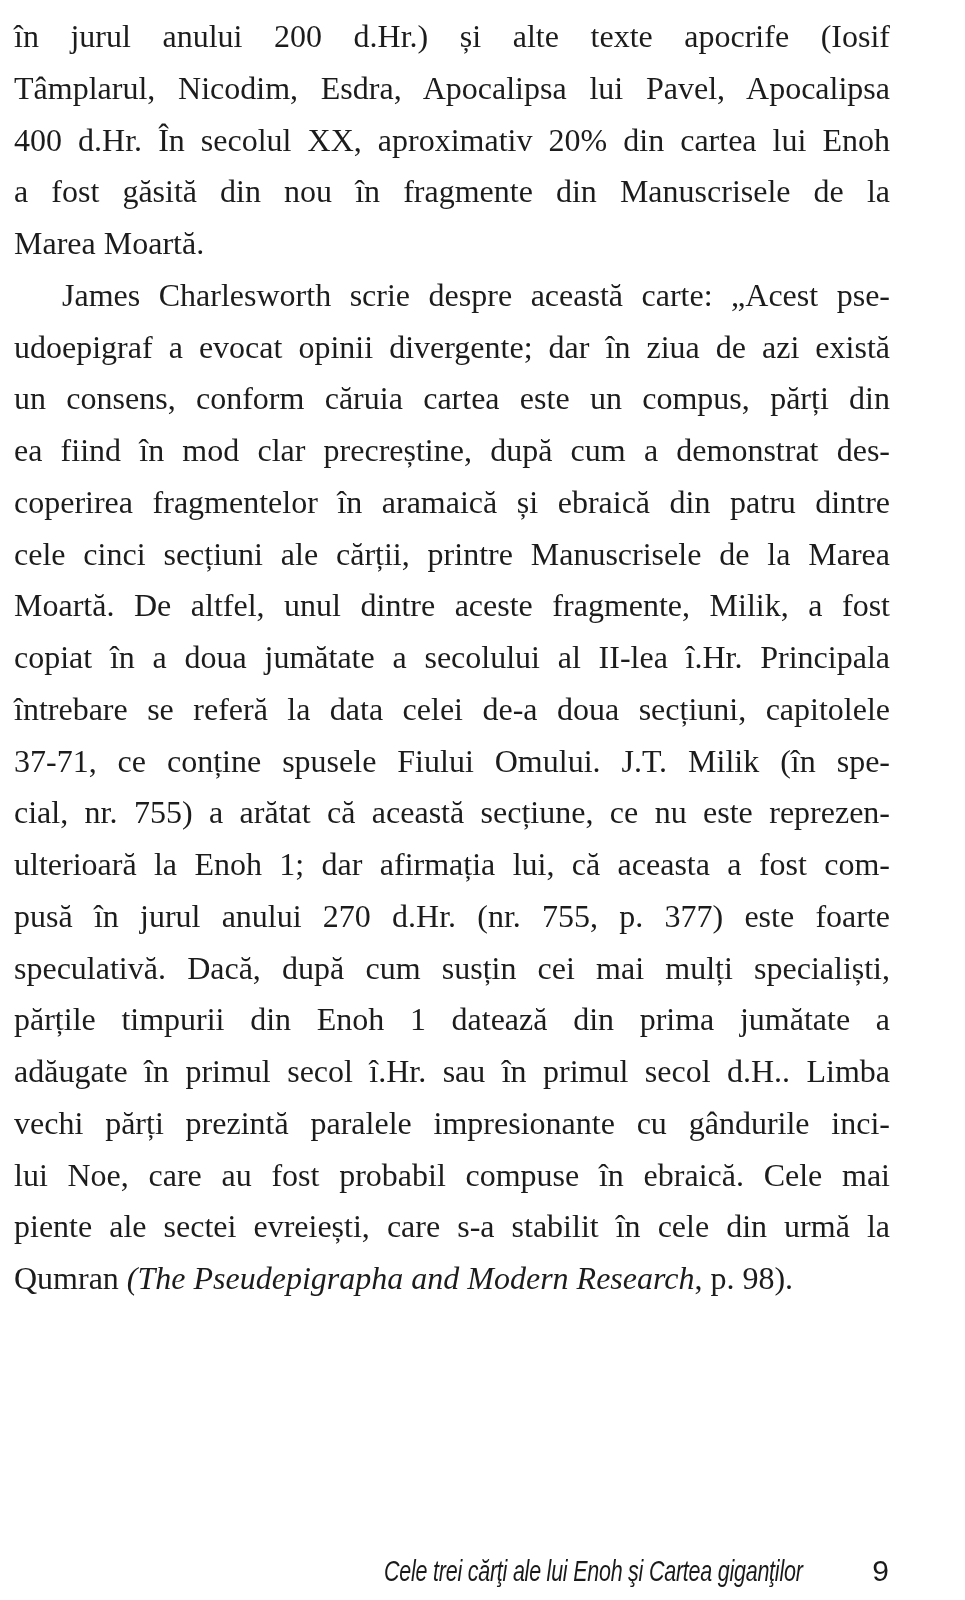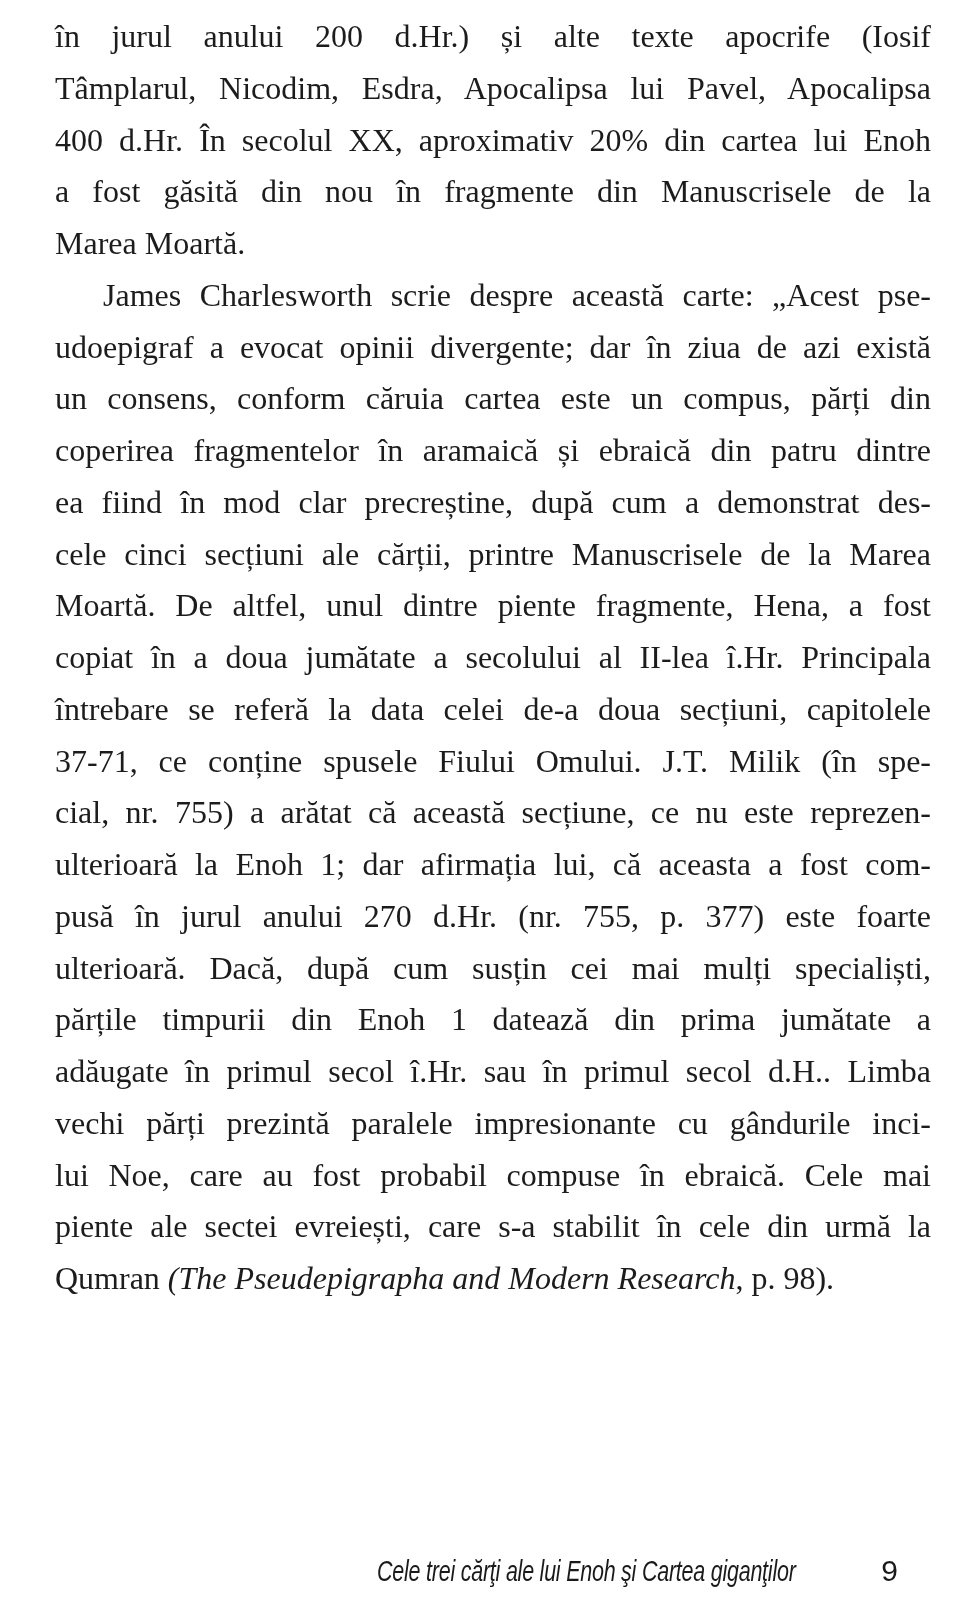--- a/index.html
+++ b/index.html
@@ -12,43 +12,41 @@
     font-family: "Liberation Serif", serif;
   }
   .text-column {
     position: absolute;
     left: 14px;
     top: 11px;
     width: 876px;
     color: #1c1c1c;
     font-size: 32px;
     line-height: 51.75px;
-    margin-left: 41px;
   }
   .paragraph { margin: 0; padding: 0; }
   .jline {
     text-align: justify;
     text-align-last: justify;
     -moz-text-align-last: justify;
   }
   .jline.last {
     text-align-last: left;
     -moz-text-align-last: left;
   }
   .jline.indent { padding-left: 48px; }
   .it { font-style: italic; }
   .footer {
     position: absolute;
     top: 1556px;
-    right: 67px;
+    right: 76px;
     display: flex;
     align-items: baseline;
     color: #1a1a1a;
     font-family: "Liberation Sans", sans-serif;
-    gap: 16px;
   }
   .running-title {
     font-style: italic;
     font-size: 29px;
     line-height: 30px;
     white-space: nowrap;
     letter-spacing: -0.3px;
     transform: scaleX(0.74);
     transform-origin: 100% 100%;
     margin-right: 70px;
@@ -67,31 +65,31 @@
         <div class="jline"><span>în jurul anului 200 d.Hr.) și alte texte apocrife (Iosif</span></div>
         <div class="jline"><span>Tâmplarul, Nicodim, Esdra, Apocalipsa lui Pavel, Apocalipsa</span></div>
         <div class="jline"><span>400 d.Hr. În secolul XX, aproximativ 20% din cartea lui Enoh</span></div>
         <div class="jline"><span>a fost găsită din nou în fragmente din Manuscrisele de la</span></div>
         <div class="jline last"><span>Marea Moartă.</span></div>
       </div>
       <div class="paragraph">
         <div class="jline indent"><span>James Charlesworth scrie despre această carte: „Acest pse-</span></div>
         <div class="jline"><span>udoepigraf a evocat opinii divergente; dar în ziua de azi există</span></div>
         <div class="jline"><span>un consens, conform căruia cartea este un compus, părți din</span></div>
+        <div class="jline"><span>ea fiind în mod clar precreștine, după cum a demonstrat des-</span></div>
         <div class="jline"><span>coperirea fragmentelor în aramaică și ebraică din patru dintre</span></div>
-        <div class="jline"><span>ea fiind în mod clar precreștine, după cum a demonstrat des-</span></div>
         <div class="jline"><span>cele cinci secțiuni ale cărții, printre Manuscrisele de la Marea</span></div>
-        <div class="jline"><span>Moartă. De altfel, unul dintre piente fragmente, Hena, a fost</span></div>
+        <div class="jline"><span>Moartă. De altfel, unul dintre aceste fragmente, Milik, a fost</span></div>
         <div class="jline"><span>copiat în a doua jumătate a secolului al II-lea î.Hr. Principala</span></div>
         <div class="jline"><span>întrebare se referă la data celei de-a doua secțiuni, capitolele</span></div>
         <div class="jline"><span>37-71, ce conține spusele Fiului Omului. J.T. Milik (în spe-</span></div>
         <div class="jline"><span>cial, nr. 755) a arătat că această secțiune, ce nu este reprezen-</span></div>
         <div class="jline"><span>ulterioară la Enoh 1; dar afirmația lui, că aceasta a fost com-</span></div>
         <div class="jline"><span>pusă în jurul anului 270 d.Hr. (nr. 755, p. 377) este foarte</span></div>
-        <div class="jline"><span>ulterioară. Dacă, după cum susțin cei mai mulți specialiști,</span></div>
+        <div class="jline"><span>speculativă. Dacă, după cum susțin cei mai mulți specialiști,</span></div>
         <div class="jline"><span>părțile timpurii din Enoh 1 datează din prima jumătate a</span></div>
         <div class="jline"><span>adăugate în primul secol î.Hr. sau în primul secol d.H.. Limba</span></div>
         <div class="jline"><span>vechi părți prezintă paralele impresionante cu gândurile inci-</span></div>
         <div class="jline"><span>lui Noe, care au fost probabil compuse în ebraică. Cele mai</span></div>
         <div class="jline"><span>piente ale sectei evreiești, care s-a stabilit în cele din urmă la</span></div>
         <div class="jline last"><span>Qumran </span><span class="it">(The Pseudepigrapha and Modern Research</span><span>, p. 98).</span></div>
       </div>
     </div>
   <div class="footer">
     <span class="running-title">Cele trei cărţi ale lui Enoh şi Cartea giganţilor</span>

